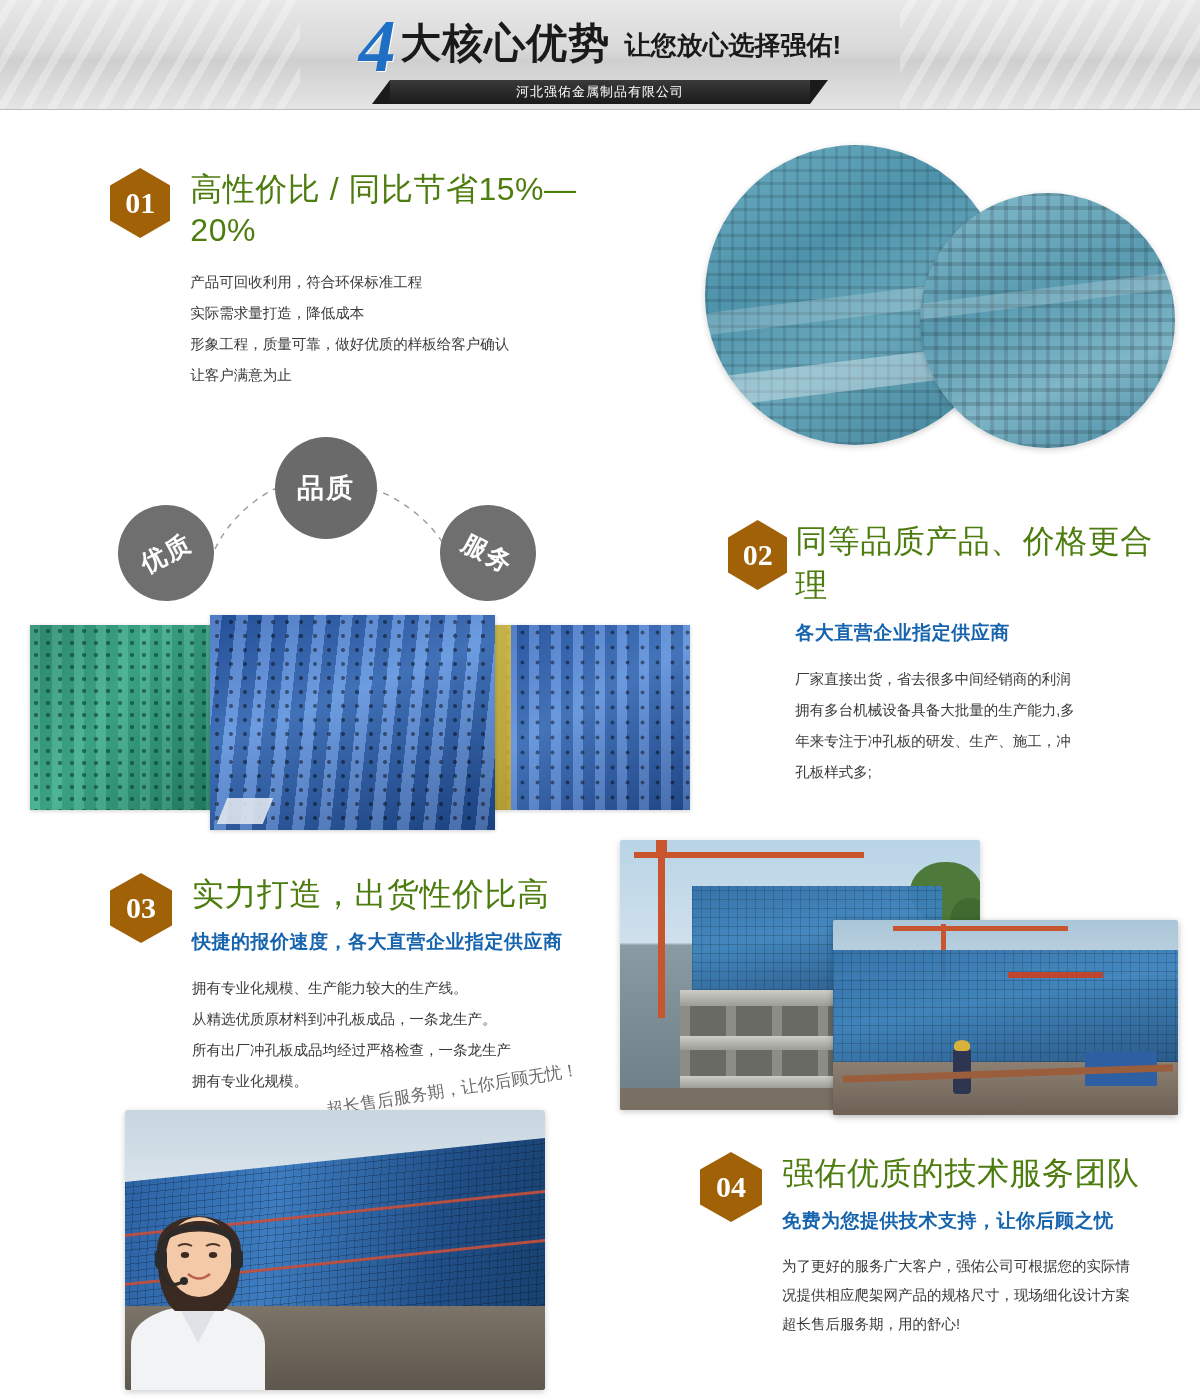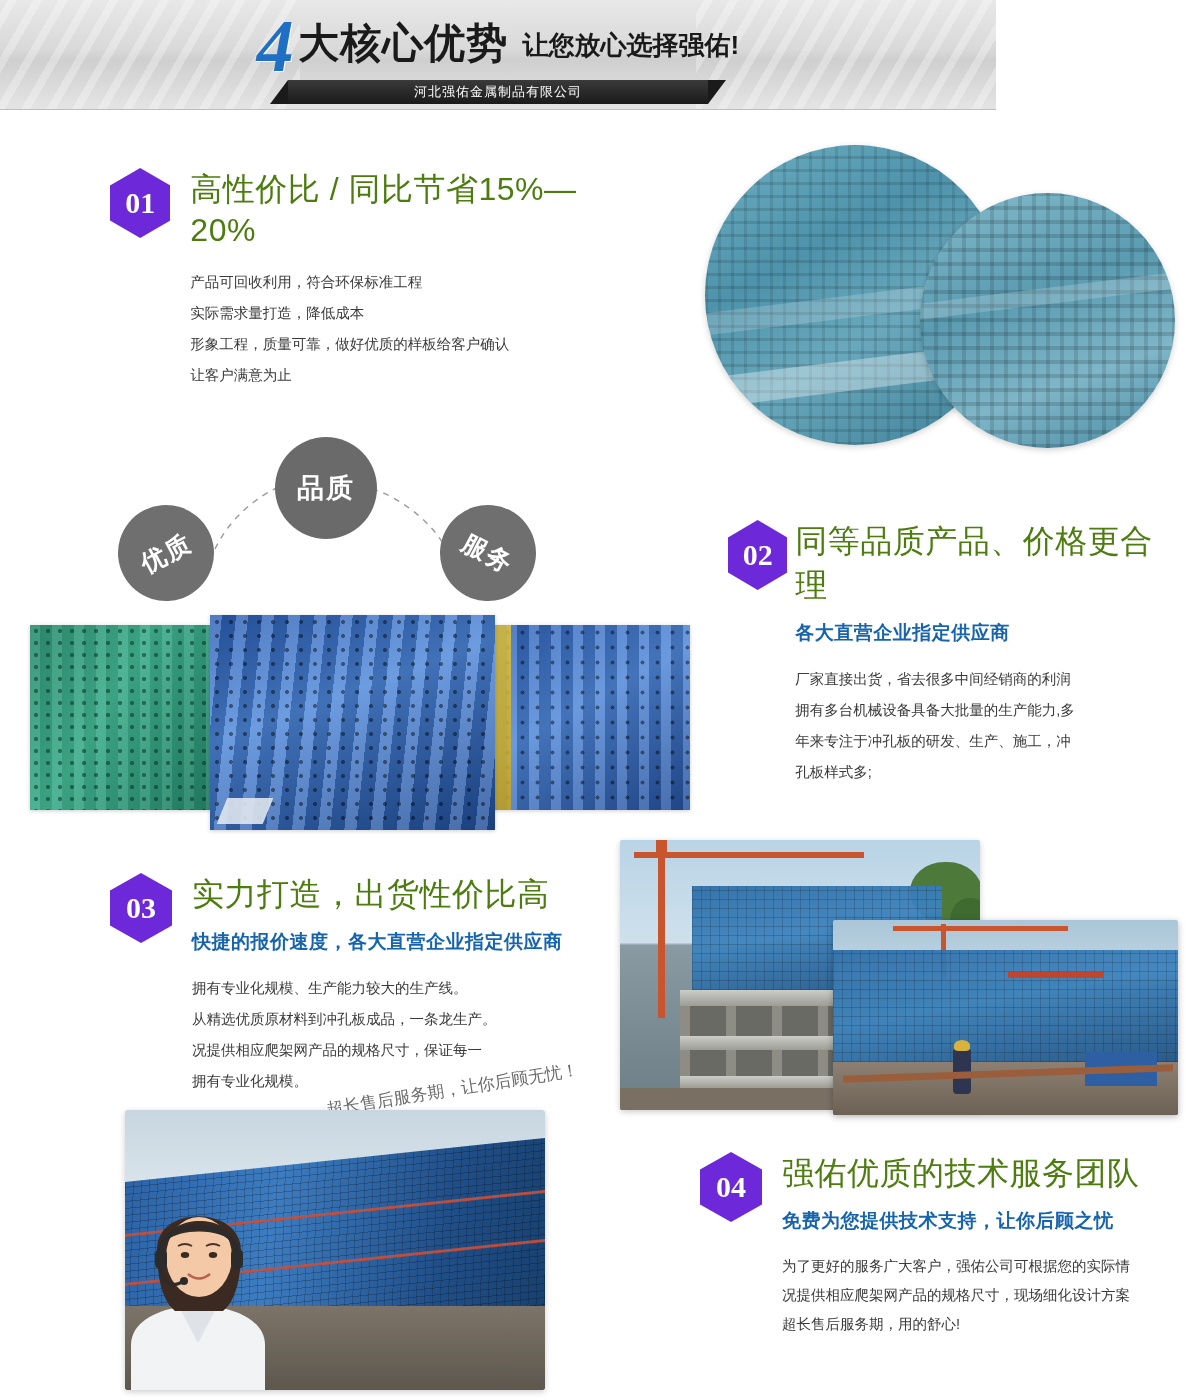--- a/index.html
+++ b/index.html
@@ -7,21 +7,21 @@
     width: 1200px; height: 1400px;
     font-family: "Liberation Sans", "DejaVu Sans", sans-serif;
     background: #ffffff;
     position: relative;
     overflow: hidden;
   }
 
   
   .header {
     position: relative;
-    width: 996px;
+    width: 1200px;
     height: 110px;
     background: linear-gradient(to bottom, #e8e8e8 0%, #d9d9d9 45%, #cfcfcf 55%, #e4e4e4 100%);
     border-bottom: 1px solid #bdbdbd;
     overflow: hidden;
   }
   .header .stripe-left, .header .stripe-right {
     position: absolute;
     top: 0; height: 110px; width: 300px;
     background: repeating-linear-gradient(
       -60deg,
@@ -94,21 +94,21 @@
     content: "";
     position: absolute;
     left: -18px; top: 0;
     border-bottom: 24px solid #1a1a1a;
     border-left: 18px solid transparent;
   }
 
   
   .hexnum {
     width: 62px; height: 70px;
-    background: #6d28d9;
+    background: #a16207;
     color: #fff;
     font-size: 30px;
     font-weight: bold;
     font-family: "Liberation Serif", serif;
     display: flex;
     align-items: center;
     justify-content: center;
     clip-path: polygon(50% 0%, 100% 25%, 100% 75%, 50% 100%, 0% 75%, 0% 25%);
   }
   .blk-title {
@@ -371,21 +371,21 @@
 </div>
 
 <div class="sec03">
   <div class="hexnum">03</div>
   <div class="txt">
     <div class="blk-title">实力打造，出货性价比高</div>
     <div class="blk-sub">快捷的报价速度，各大直营企业指定供应商</div>
     <div class="blk-body">
       <div>拥有专业化规模、生产能力较大的生产线。</div>
       <div>从精选优质原材料到冲孔板成品，一条龙生产。</div>
-      <div>况提供相应爬架网产品的规格尺寸，保证每一</div>
+      <div>所有出厂冲孔板成品均经过严格检查，一条龙生产</div>
       <div>拥有专业化规模。</div>
     </div>
   </div>
 </div>
 
 <div class="cons1">
   <div class="crane" style="left:38px;top:8px;width:7px;height:170px;"></div>
   <div class="crane" style="left:14px;top:12px;width:230px;height:6px;"></div>
   <div class="crane" style="left:36px;top:0px;width:11px;height:16px;"></div>
   <div class="tree" style="left:290px;top:22px;width:72px;height:62px;"></div>

